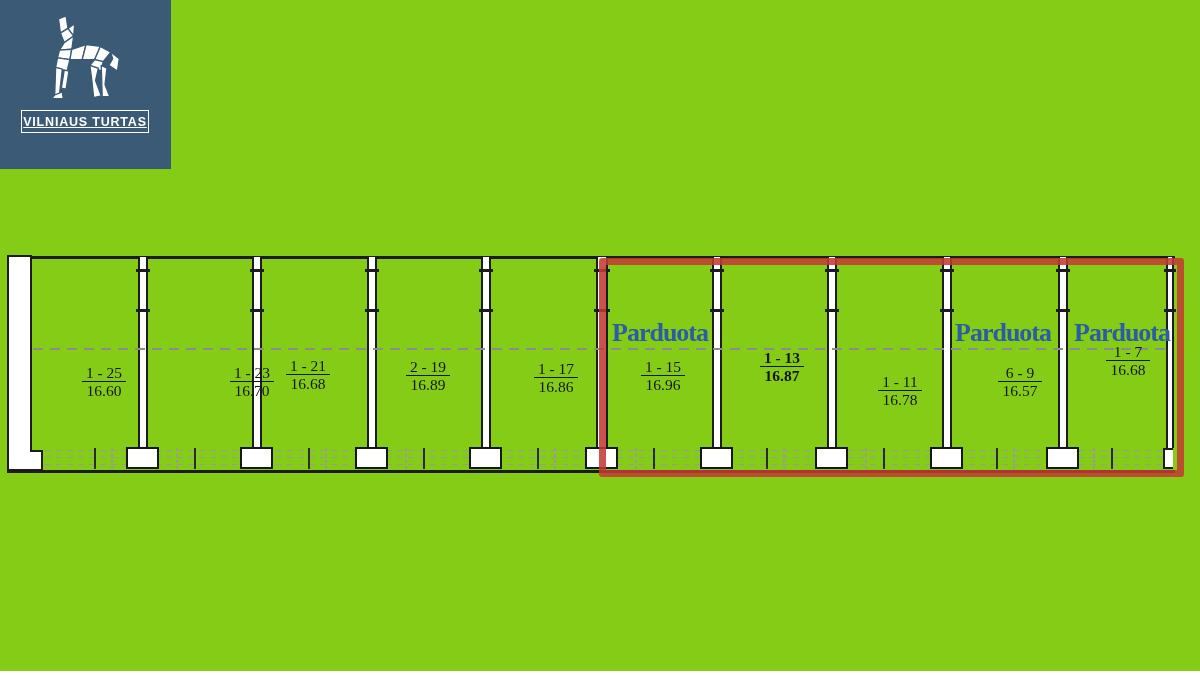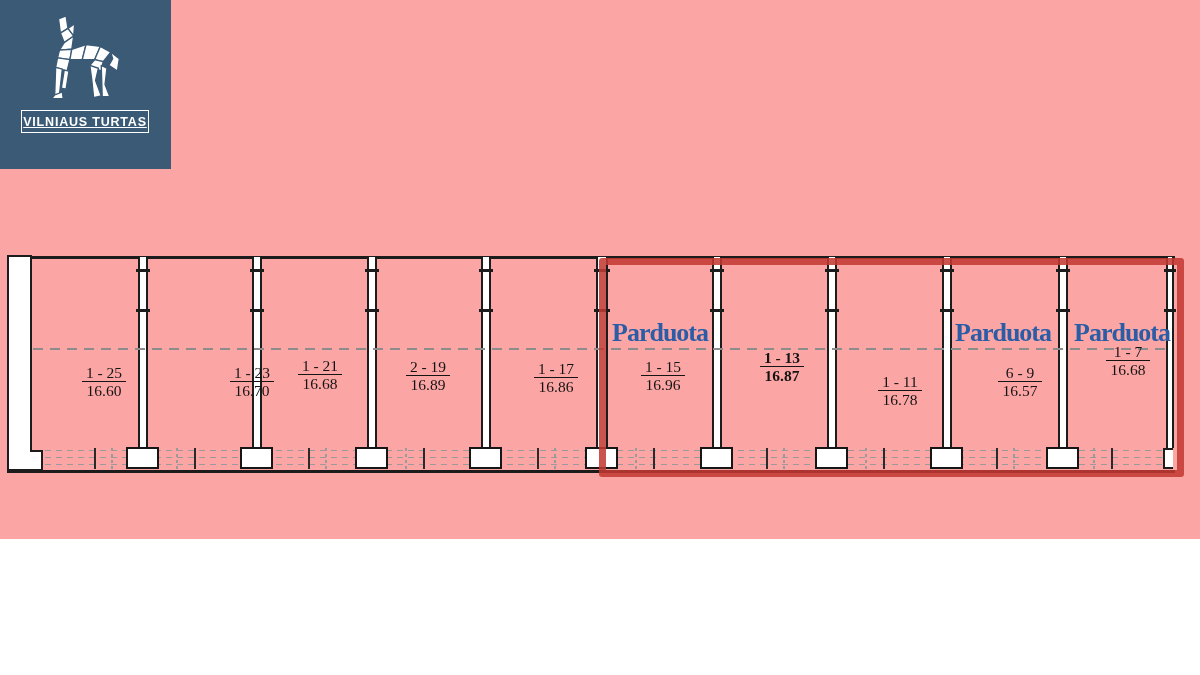--- a/index.html
+++ b/index.html
@@ -1,16 +1,16 @@
 <!DOCTYPE html>
 <html><head>
 <meta charset="utf-8">
 <style>
   html,body{margin:0;padding:0;background:#fff;}
-  .stage{position:relative;width:1200px;height:539px;background:#fca5a5;overflow:hidden;
+  .stage{position:relative;width:1200px;height:671px;background:#84cc16;overflow:hidden;
          font-family:"Liberation Serif", serif;}
 
   
   .logo{position:absolute;left:0;top:0;width:171px;height:169px;background:#3b5a76;}
   .brandbox{position:absolute;left:21px;top:110px;width:126px;height:21px;
             border:1.5px solid #ffffff;display:flex;align-items:center;justify-content:center;}
   .brand{color:#ffffff;font-family:"Liberation Sans",sans-serif;font-weight:bold;
          font-size:12.5px;letter-spacing:.8px;text-decoration:underline;white-space:nowrap;}
   .wolf{position:absolute;left:34px;top:16px;width:106px;height:95px;}
 
@@ -163,21 +163,21 @@
   <div class="ulabel" style="left:104px;top:365px;">
     <div class="uid">1 - 25</div>
     <div class="uline"></div>
     <div class="uarea">16.60</div>
   </div>
   <div class="ulabel" style="left:212px;top:365px;margin-left:40px;">
     <div class="uid">1 - 23</div>
     <div class="uline"></div>
     <div class="uarea">16.70</div>
   </div>
-  <div class="ulabel" style="left:320px;top:358px;">
+  <div class="ulabel" style="left:308px;top:358px;">
     <div class="uid">1 - 21</div>
     <div class="uline"></div>
     <div class="uarea">16.68</div>
   </div>
   <div class="ulabel" style="left:428px;top:359px;">
     <div class="uid">2 - 19</div>
     <div class="uline"></div>
     <div class="uarea">16.89</div>
   </div>
   <div class="ulabel" style="left:556px;top:361px;">

